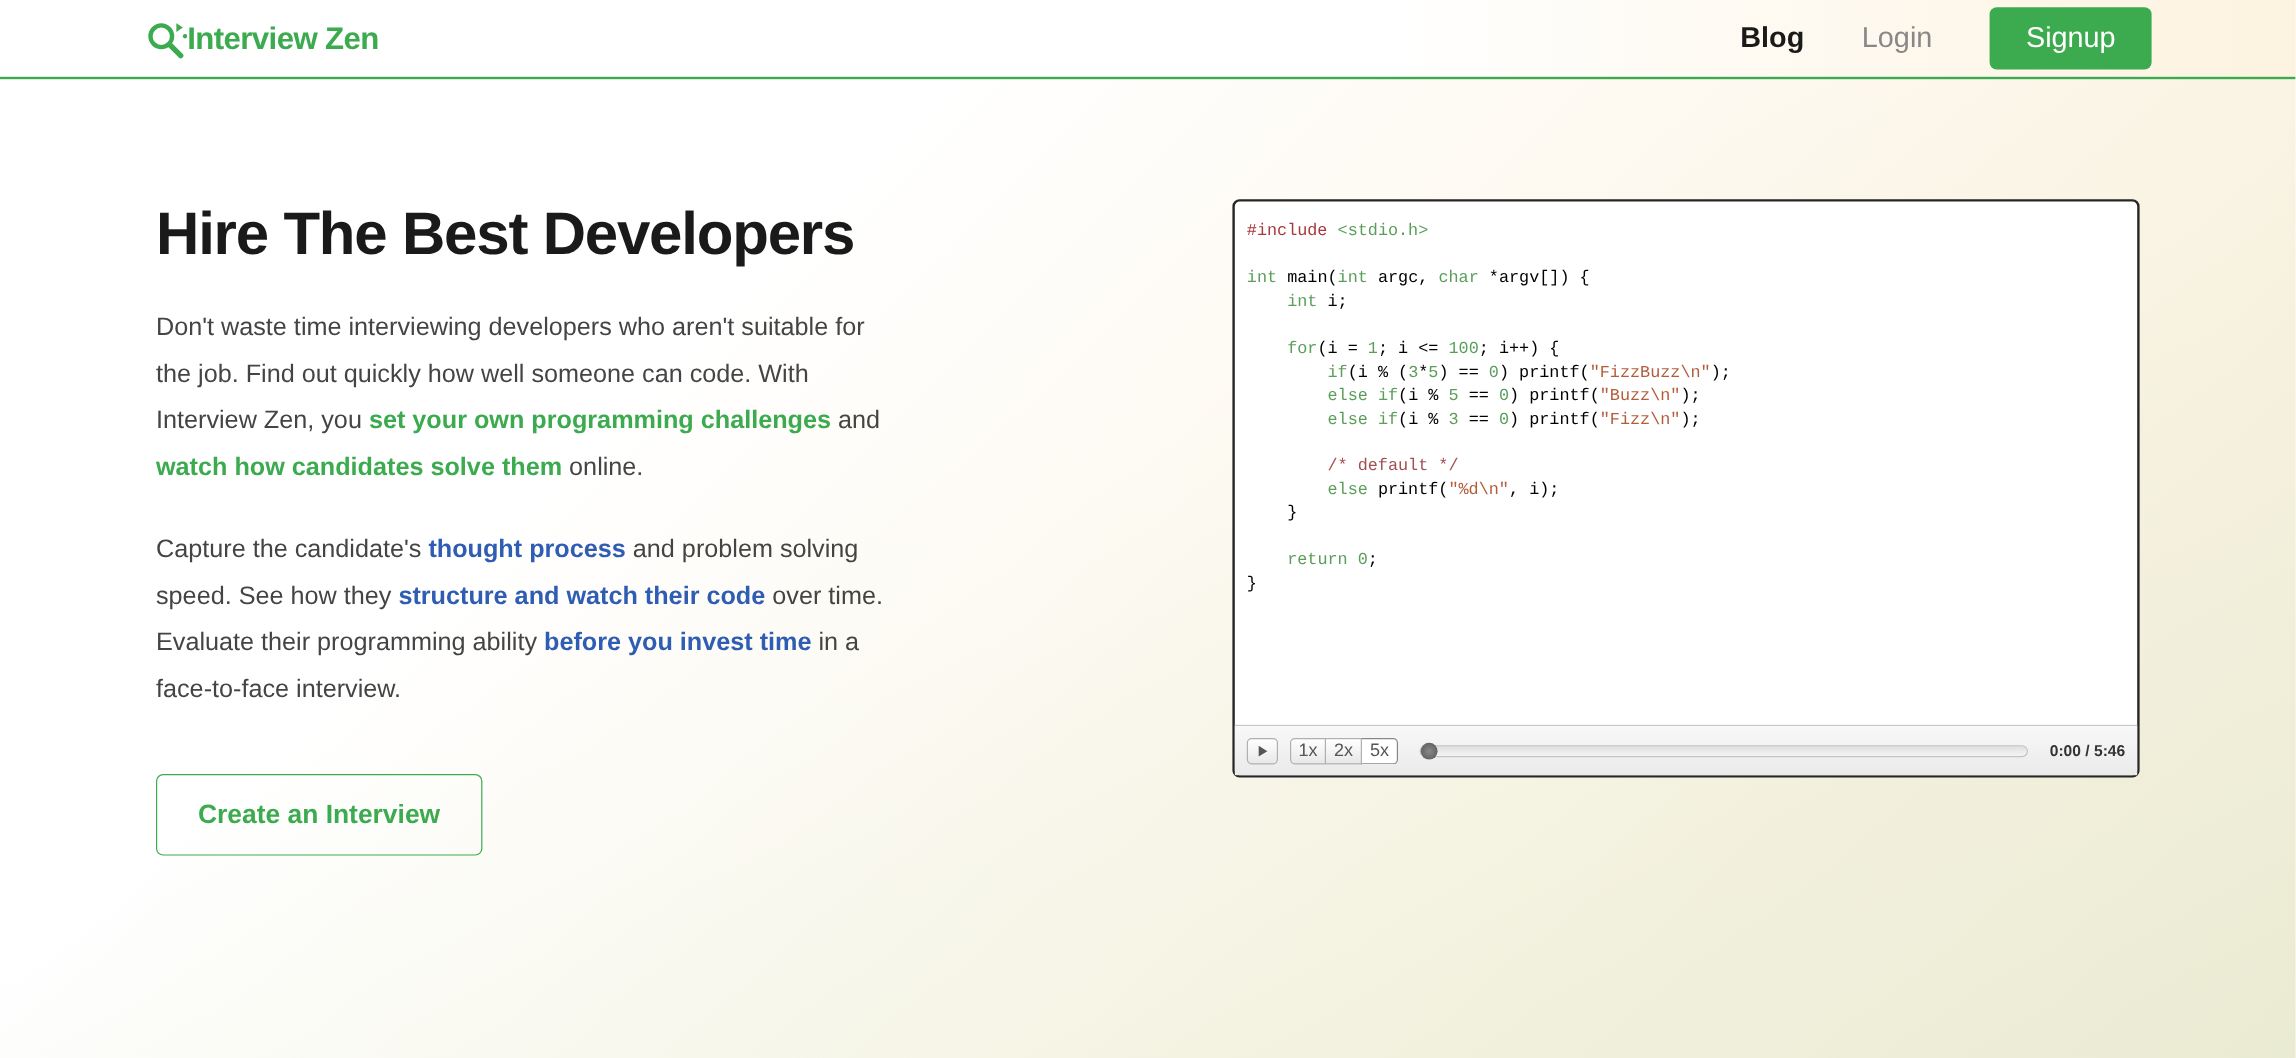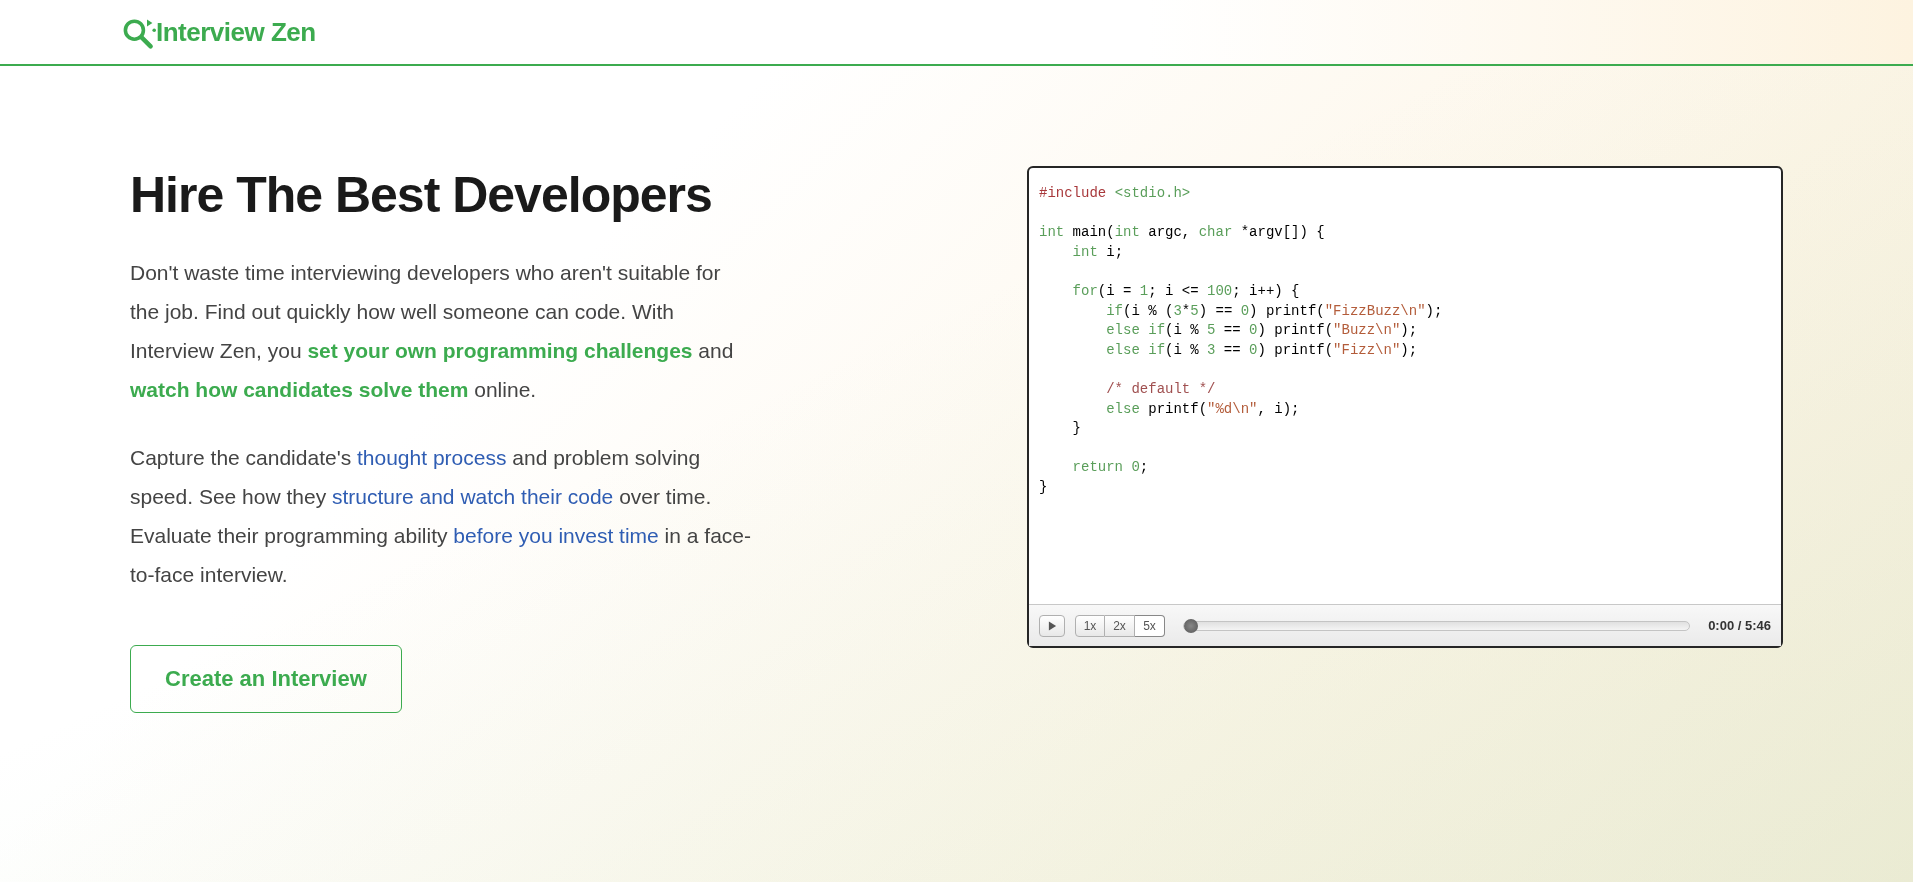--- a/index.html
+++ b/index.html
@@ -39,21 +39,21 @@
   .hero-left { width: 665px; padding-right: 40px; }
   .hero-left h1 {
     font-size: 50px; font-weight: 800; color: #1a1a1a; margin-bottom: 30px;
     letter-spacing: -1px;
   }
   .hero-left p {
     font-size: 21px; line-height: 1.85; color: #444; margin-bottom: 30px;
     font-weight: 400;
   }
   .green-em { color: #3cab4f; font-weight: 600; margin-top: 36px; }
-  .blue-em { color: #2f5db3; font-weight: 400; }
+  .blue-em { color: #2f5db3; font-weight: 700; }
   .cta {
     display: inline-block; margin-top: 20px; padding: 20px 34px;
     border: 1.5px solid #3cab4f; border-radius: 6px;
     color: #3cab4f; font-size: 22px; font-weight: 600;
     background: transparent; cursor: pointer;
   }
   .code-panel {
     width: 756px; margin-left: auto;
     border: 2px solid #262626; border-radius: 6px;
     background: #fff; display: flex; flex-direction: column;
@@ -76,21 +76,21 @@
   .play-btn {
     width: 26px; height: 22px; border: 1px solid #b0b0b0; border-radius: 4px;
     background: linear-gradient(#fff,#e8e8e8);
     display: flex; align-items: center; justify-content: center; cursor: pointer;
   }
   .play-btn svg { width: 9px; height: 10px; }
   .speed-group { display: flex; margin-left: 4px; }
   .speed-btn {
     width: 30px; height: 22px; border: 1px solid #b0b0b0;
     background: linear-gradient(#fff,#e8e8e8);
-    font-size: 12px; color: #555; display:flex; align-items:center; justify-content:center;
+    font-size: 15px; color: #555; display:flex; align-items:center; justify-content:center;
     cursor: pointer;
   }
   .speed-btn:first-child { border-radius: 4px 0 0 4px; }
   .speed-btn:last-child { border-radius: 0 4px 4px 0; border-left: none; }
   .speed-btn:nth-child(2){ border-left:none; }
   .speed-btn.active { background:#fff; border-color:#888; }
   .track {
     flex: 1; height: 10px; background: linear-gradient(#e0e0e0,#f4f4f4);
     border: 1px solid #c4c4c4; border-radius: 6px; margin: 0 12px; position: relative;
   }
@@ -108,20 +108,25 @@
   <div class="logo-wrap">
     <span class="logo-icon">
       <svg viewBox="0 0 40 40" width="36" height="36">
         <circle cx="16" cy="18" r="10" fill="none" stroke="#3cab4f" stroke-width="4"></circle>
         <line x1="24" y1="26" x2="34" y2="36" stroke="#3cab4f" stroke-width="5" stroke-linecap="round"></line>
         <polygon points="30,6 36,10 30,14" fill="#3cab4f"></polygon>
         <circle cx="38" cy="18" r="2" fill="#3cab4f"></circle>
       </svg>
     </span>
     <span class="brand">Interview Zen</span>
+  </div>
+  <div class="nav">
+    <a class="blog">Blog</a>
+    <a class="login">Login</a>
+    <button class="signup-btn">Signup</button>
   </div>
 </div>
 
 <div class="hero-container">
   <div class="hero-left">
     <h1>Hire The Best Developers</h1>
     <p><span>Don't waste time interviewing developers who aren't suitable for the job. Find out quickly how well someone can code. With Interview Zen, you </span><span class="green-em">set your own programming challenges</span><span> and </span><span class="green-em">watch how candidates solve them</span><span> online.</span></p>
     <p><span>Capture the candidate's </span><span class="blue-em">thought process</span><span> and problem solving speed. See how they </span><span class="blue-em">structure and watch their code</span><span> over time. Evaluate their programming ability </span><span class="blue-em">before you invest time</span><span> in a face-to-face interview.</span></p>
     <button class="cta">Create an Interview</button>
   </div>

